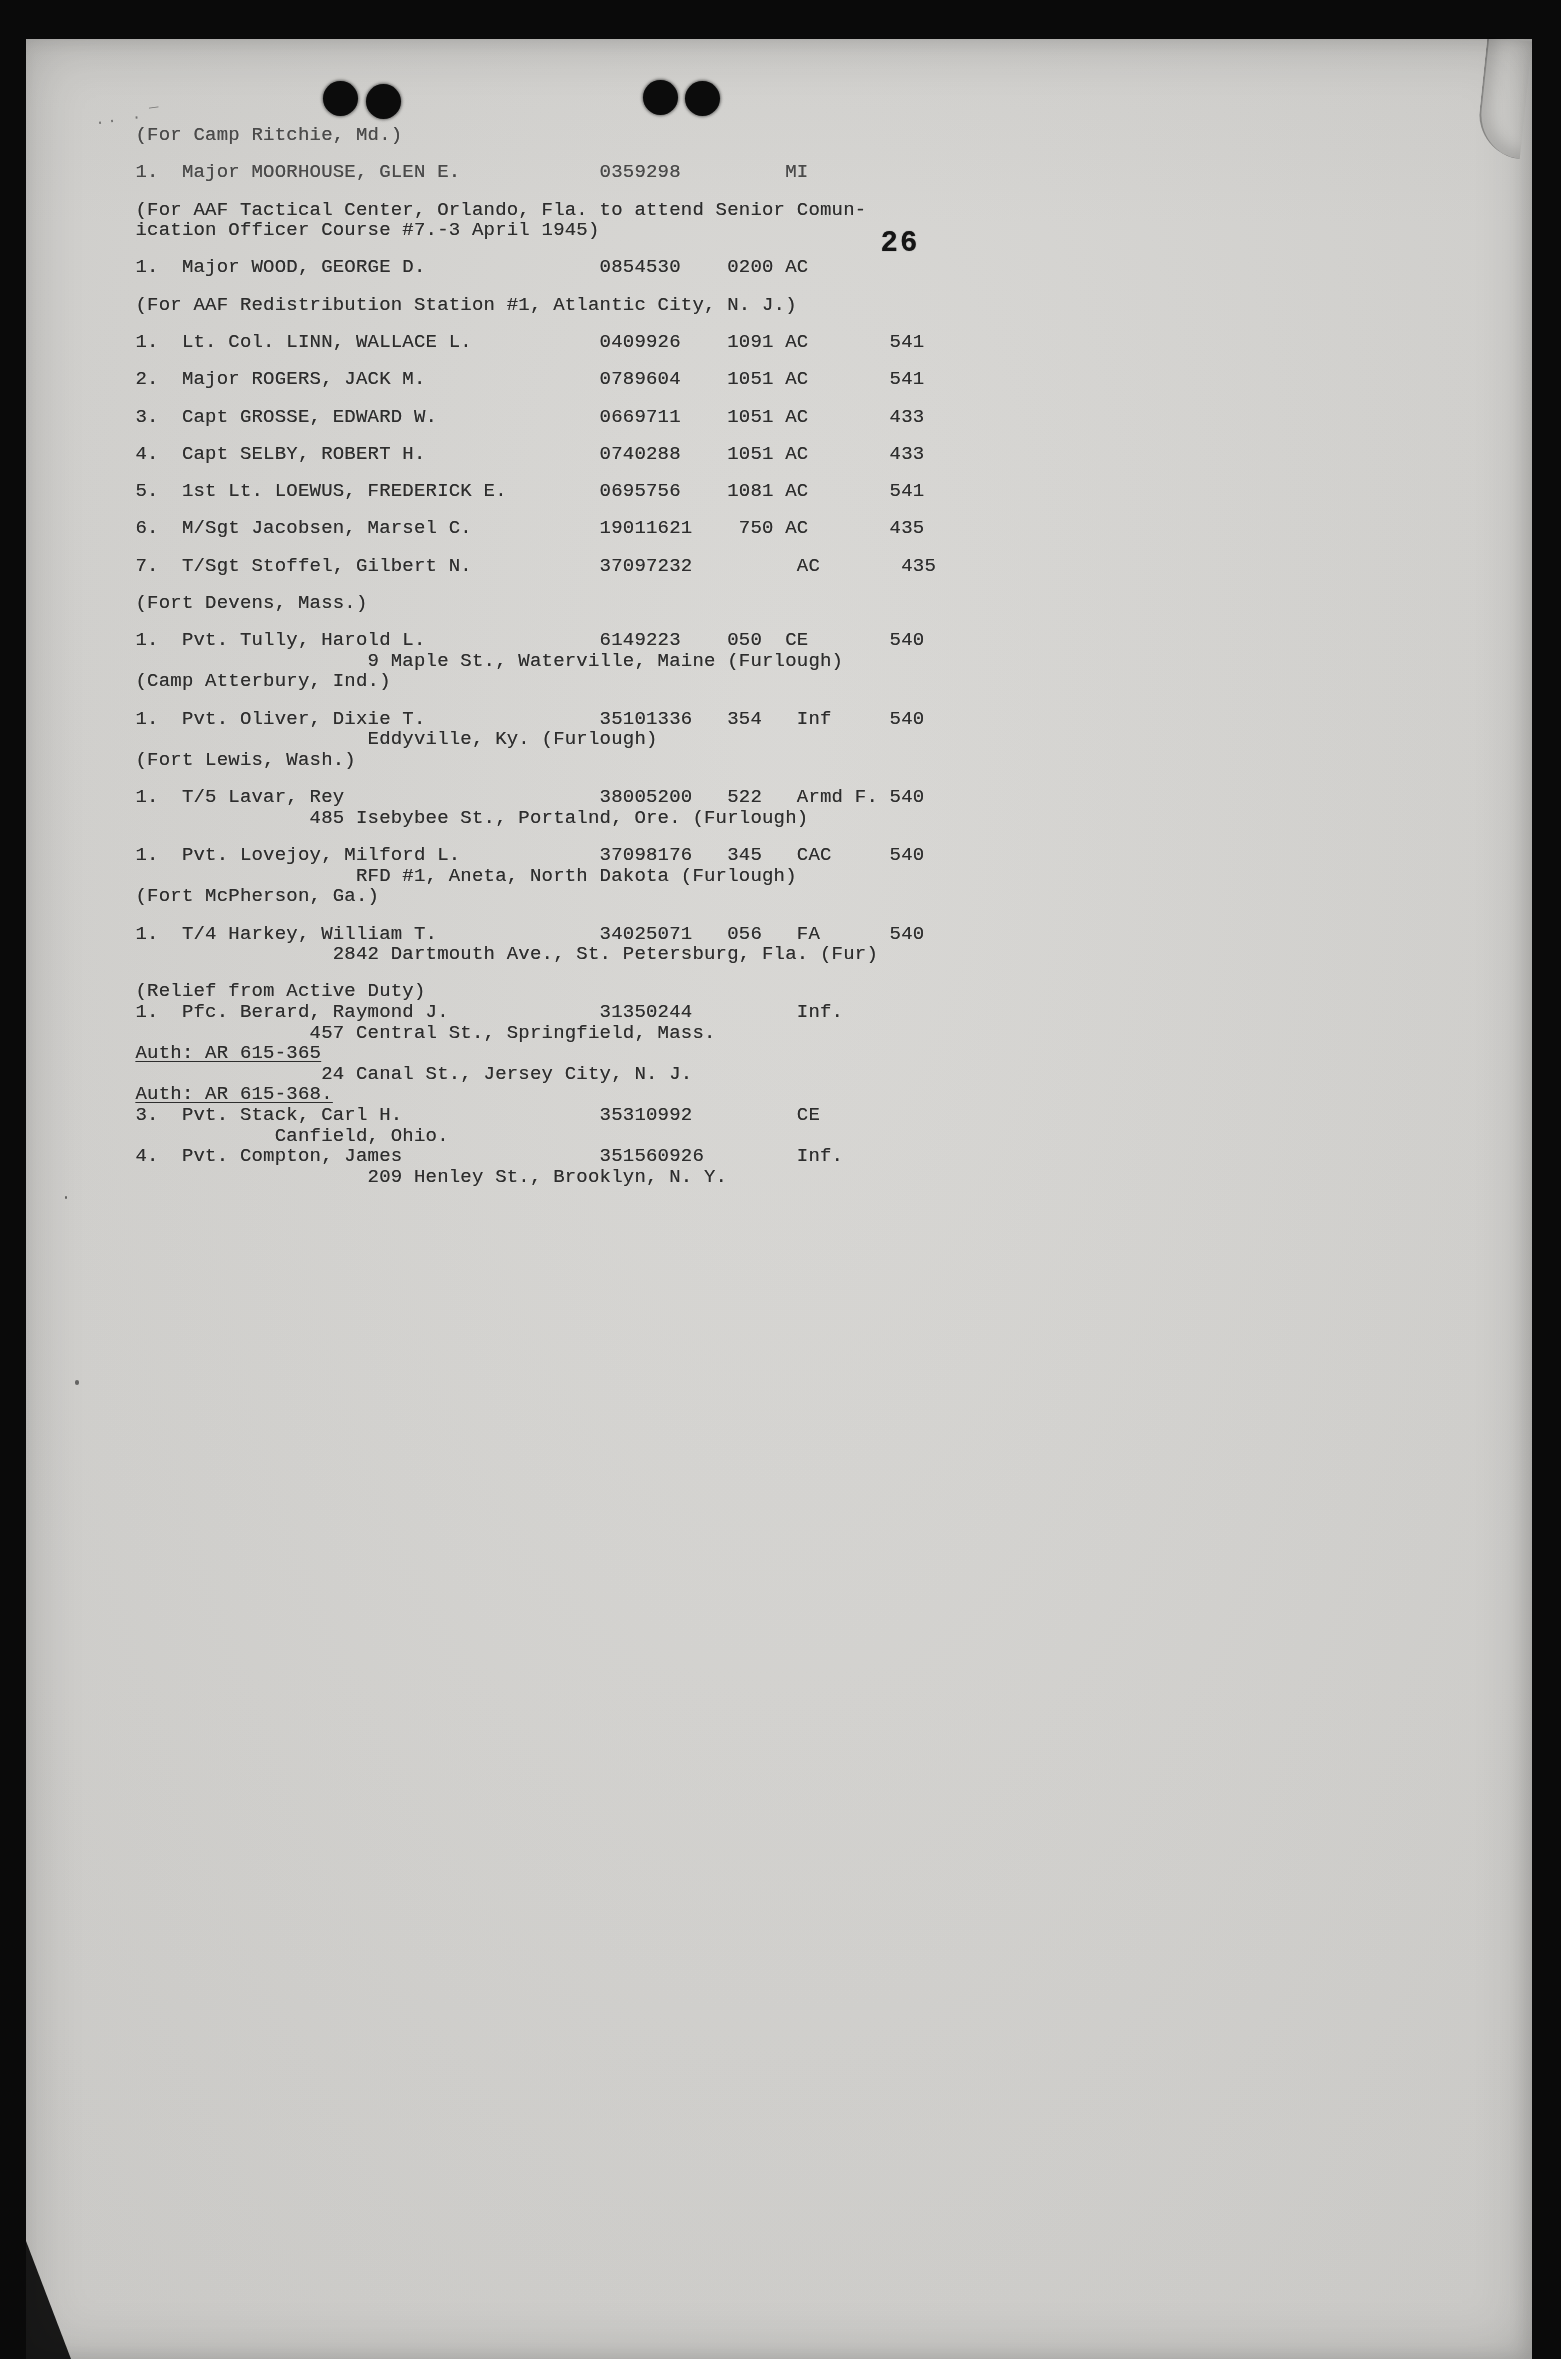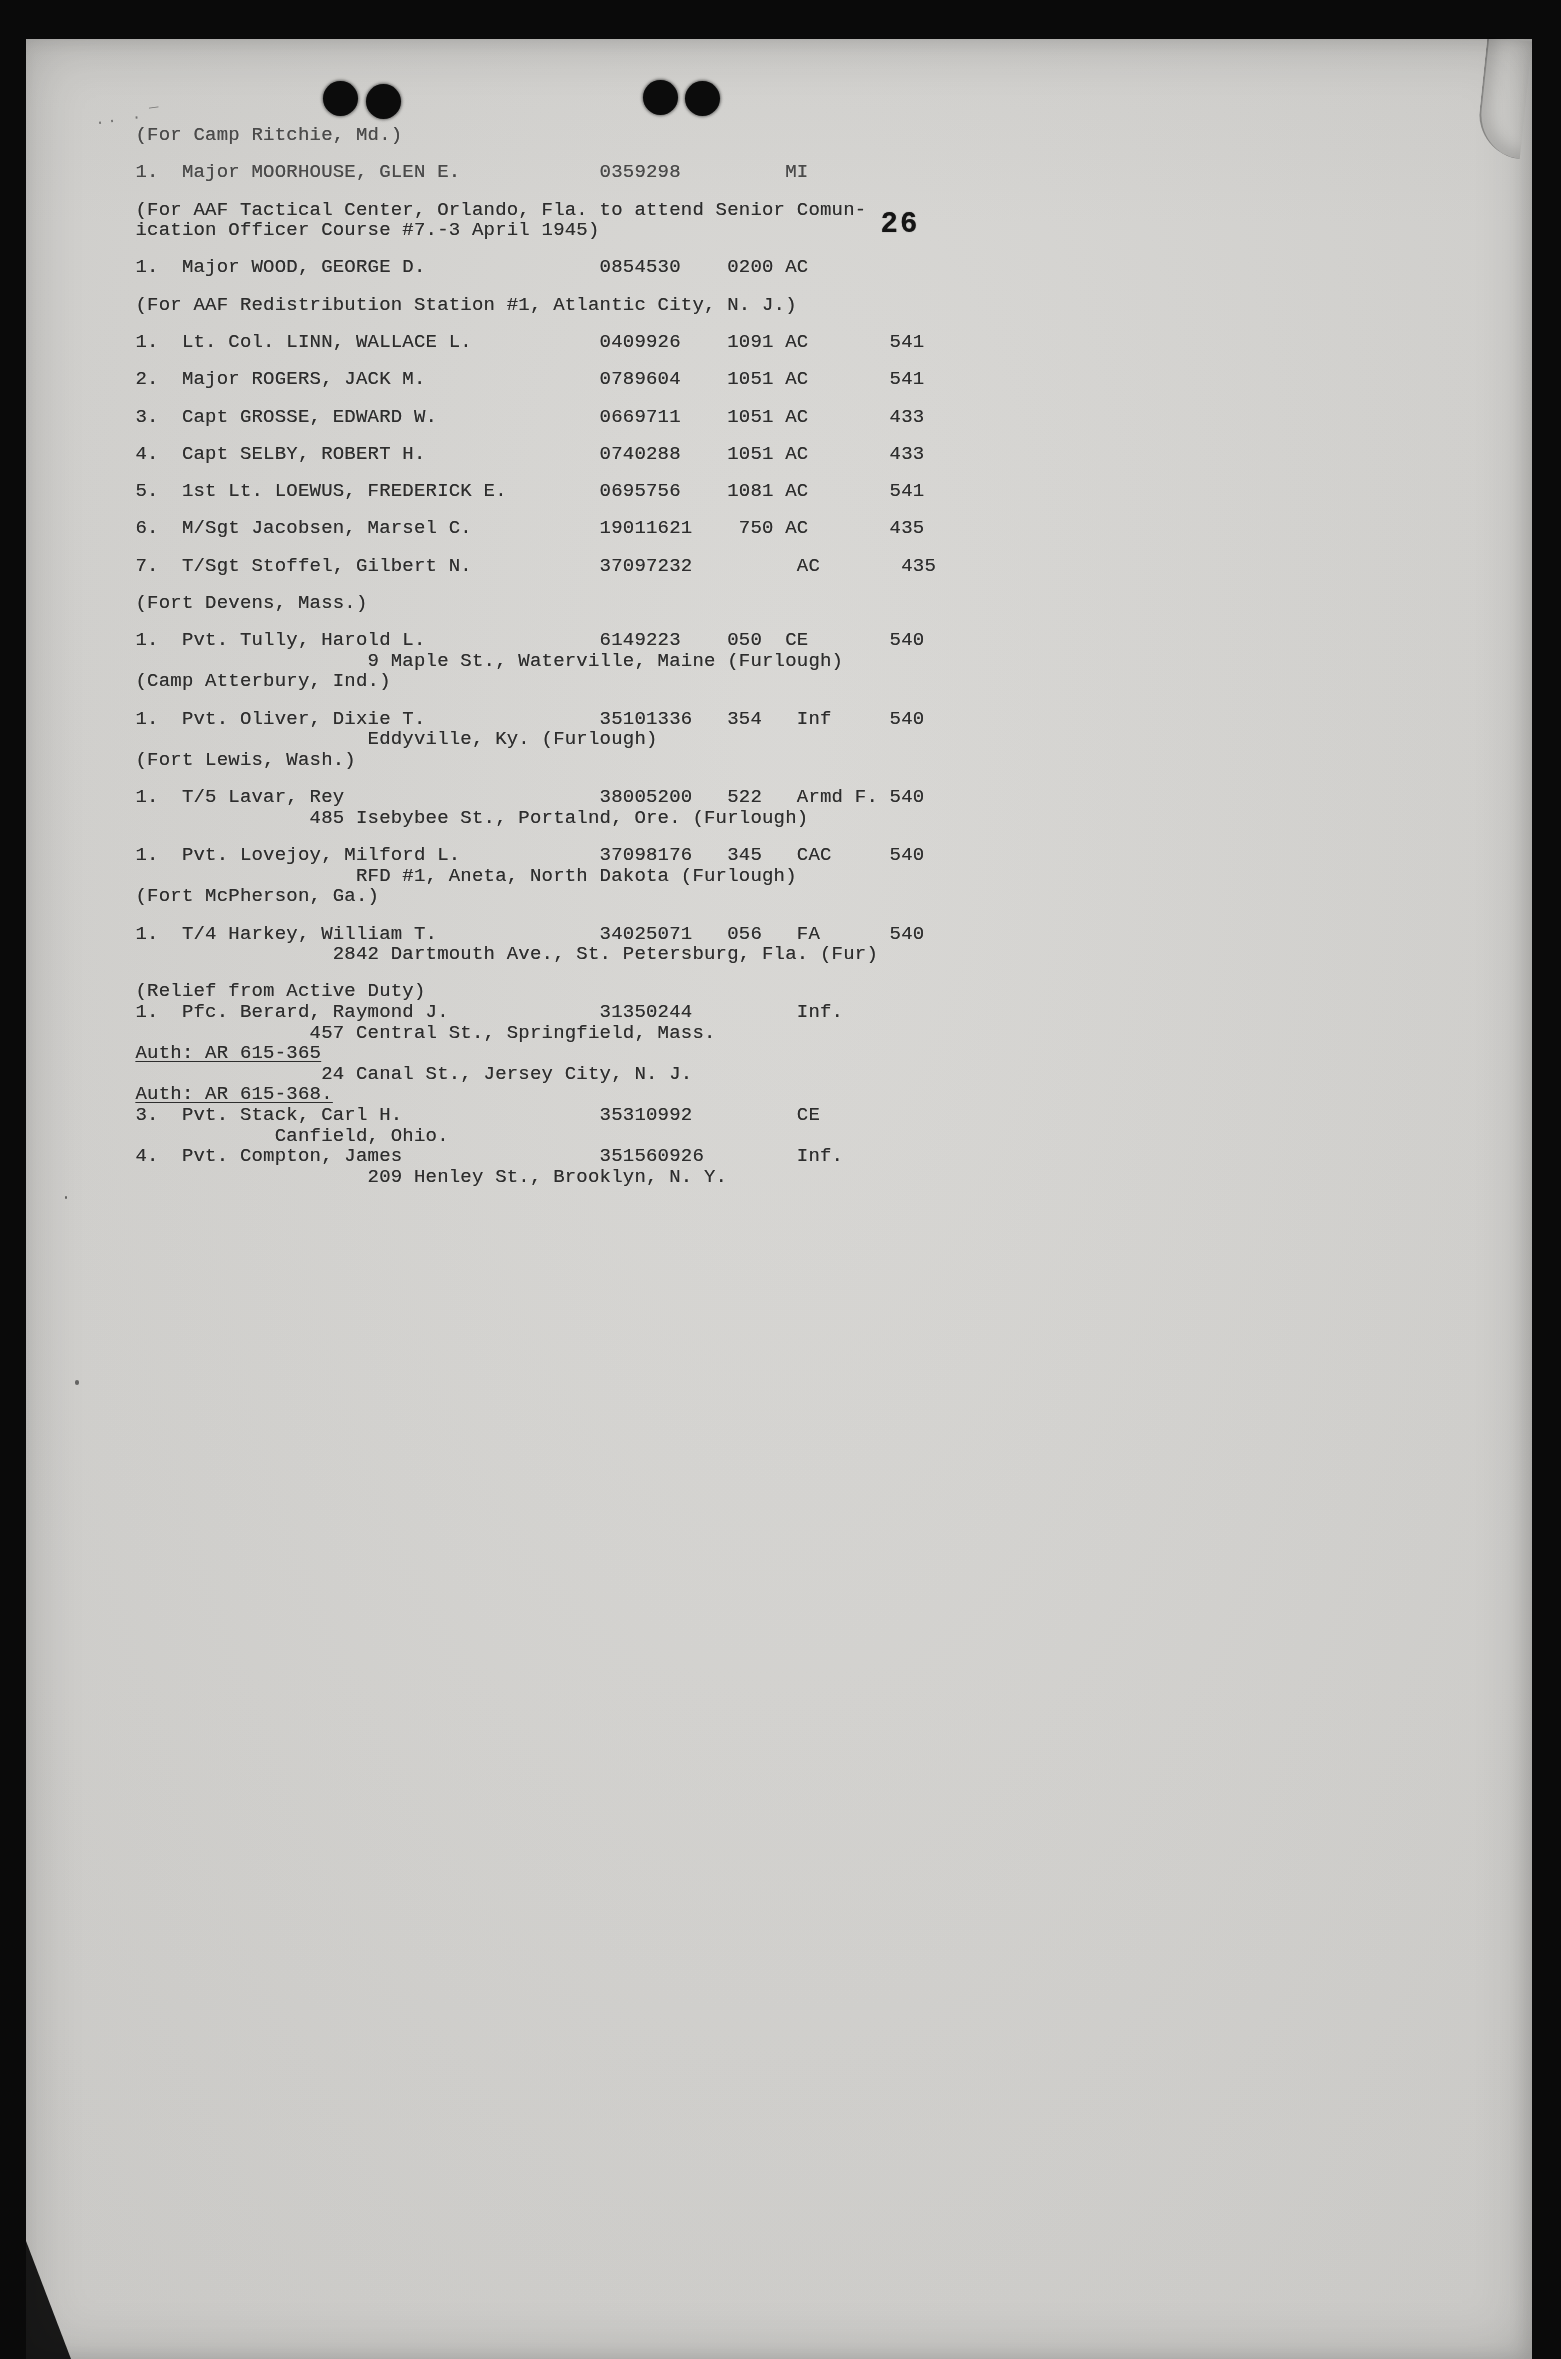--- a/index.html
+++ b/index.html
@@ -32,21 +32,21 @@
     position: absolute;
     width: 35px;
     height: 35px;
     border-radius: 50%;
     background: #0c0c0c;
     box-shadow: 0 0 2.9px 1px rgba(0,0,0,0.5);
   }
   .page-number {
     position: absolute;
     left: 855px;
-    top: 169px;
+    top: 188px;
     font-size: 29px;
     font-weight: bold;
     color: #151515;
     letter-spacing: 2px;
     text-shadow: 0 0 1px rgba(0,0,0,0.6);
   }
   .content {
     position: absolute;
     left: 110px;
     top: 86px;

